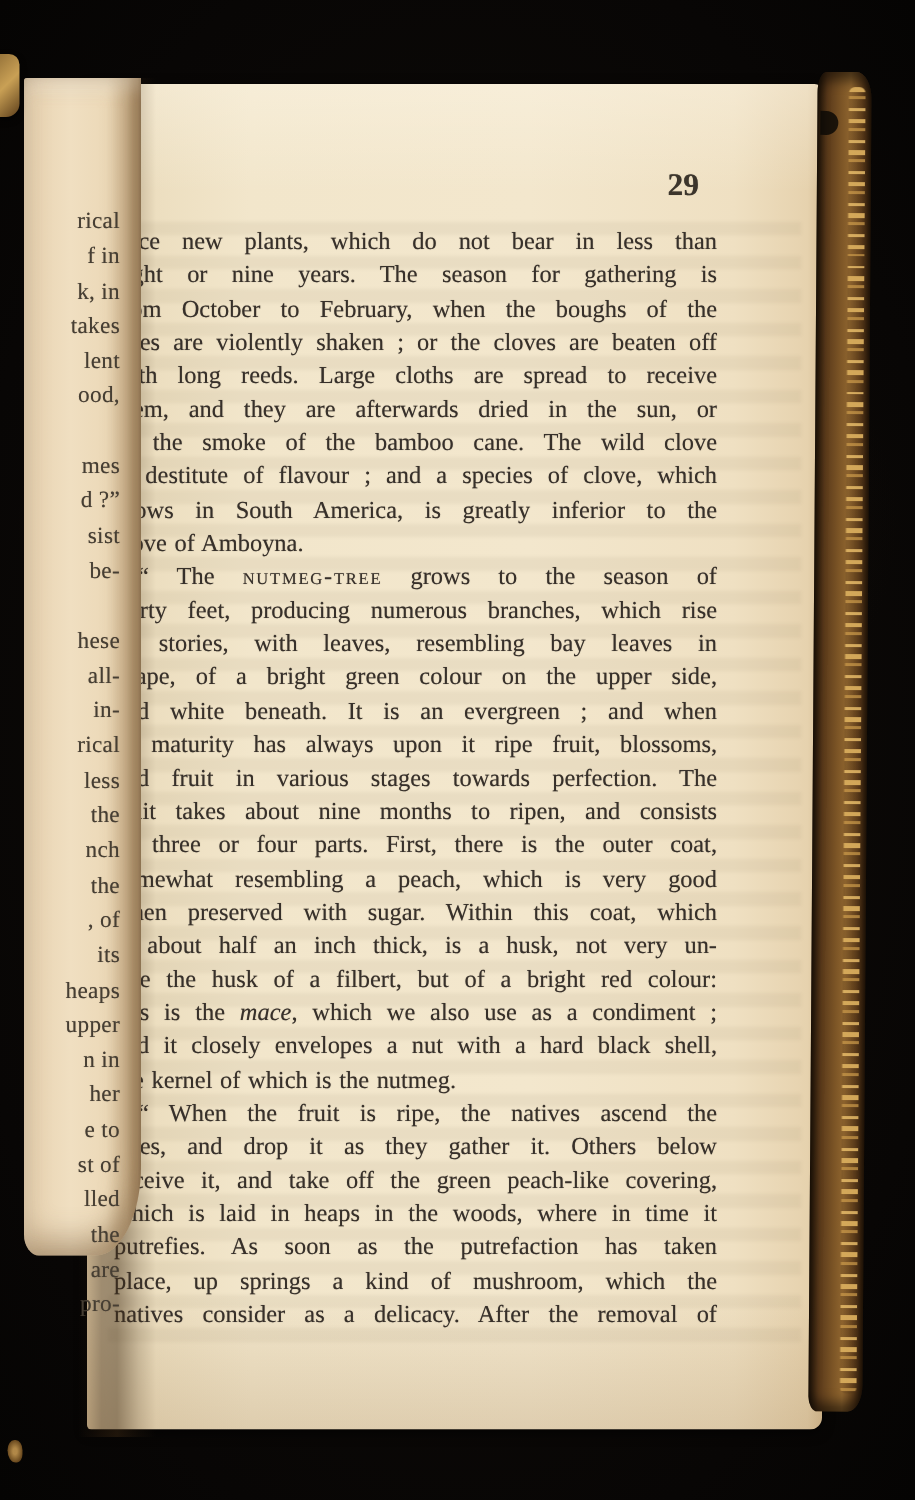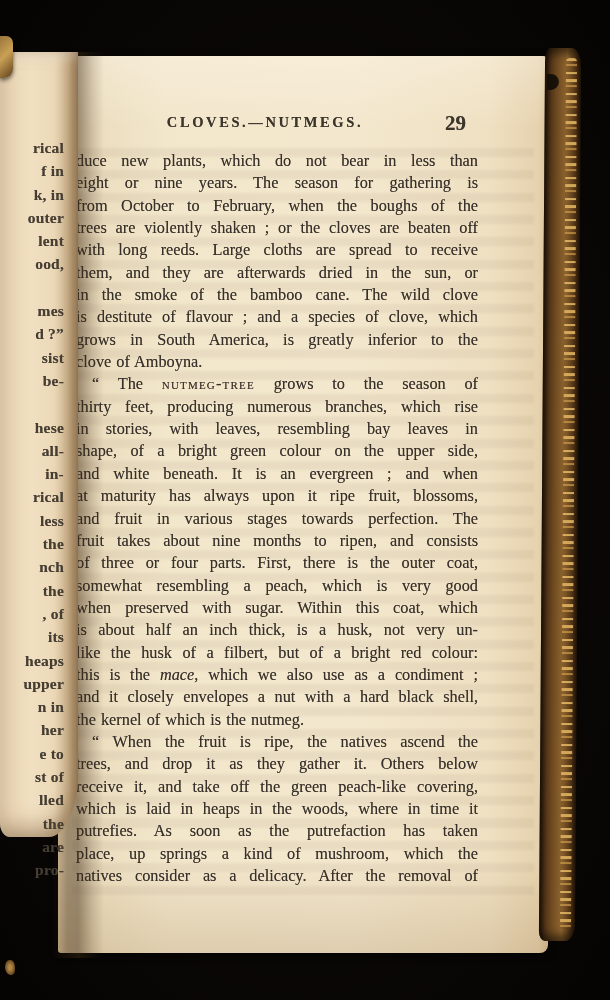--- a/index.html
+++ b/index.html
@@ -6,25 +6,24 @@
   .stage {
     position:relative; width:610px; height:1000px; overflow:hidden;
     background:
       radial-gradient(ellipse 420px 300px at 50% 35%, rgba(48,38,26,0.35), rgba(0,0,0,0) 70%),
       radial-gradient(ellipse at 50% 50%, #100d09 0%, #080605 78%, #050403 100%);
     font-family:"Liberation Serif","DejaVu Serif",serif;
   }
 
   
   .left-page {
-    position:absolute; left:0; top:52px; width:78px; height:785px; z-index:3;
+    position:absolute; left:16px; top:52px; width:78px; height:785px; z-index:3;
     background:linear-gradient(to right,#e7d2b0 0%,#f0dfc1 40%,#ecd9b8 70%,#d9c09a 88%,#b5956c 97%,#8d6f4b 100%);
     border-radius:2px 0 30px 10px / 2px 0 60px 14px;
     box-shadow:inset -10px 0 16px rgba(98,68,34,0.35), inset 0 -14px 18px rgba(110,80,45,0.28), inset 0 8px 10px rgba(255,248,232,0.5);
-    font-weight:bold;
   }
   .left-frags {
     position:absolute; top:84px; right:14px; width:58px;
     font-size:15.5px; line-height:23.3px; text-align:right;
     color:#46three; color:#463e33; letter-spacing:0.2px;
     text-shadow:0 0 0.5px rgba(70,60,45,0.5);
   }
   .left-frags .frag { white-space:pre; }
 
   
@@ -117,21 +116,20 @@
     border-radius:50% 50% 40% 60%; opacity:0.85;
   }
 </style>
 </head>
 <body>
 
 <div class="stage">
 
   <div class="main-page">
     <div class="running-head">
-      <span class="head-title">CLOVES.—NUTMEGS.</span>
       <span class="head-number">29</span>
     </div>
     <div class="text-block">
         <div class="line">duce new plants, which do not bear in less than</div>
         <div class="line">eight or nine years.  The season for gathering is</div>
         <div class="line">from October to February, when the boughs of the</div>
         <div class="line">trees are violently shaken ;  or the cloves are beaten off</div>
         <div class="line">with long reeds.  Large cloths are spread to receive</div>
         <div class="line">them, and they are afterwards dried in the sun, or</div>
         <div class="line">in the smoke of the bamboo cane.  The wild clove</div>
@@ -164,21 +162,21 @@
       </div>
   </div>
 
   <div class="gutter"></div>
 
   <div class="left-page">
     <div class="left-frags">
         <div class="frag">rical</div>
         <div class="frag">f in</div>
         <div class="frag">k, in</div>
-        <div class="frag">outer</div>
+        <div class="frag">takes</div>
         <div class="frag">lent</div>
         <div class="frag">ood,</div>
         <div class="frag">&nbsp;</div>
         <div class="frag">mes</div>
         <div class="frag">d ?”</div>
         <div class="frag">sist</div>
         <div class="frag">be-</div>
         <div class="frag">&nbsp;</div>
         <div class="frag">hese</div>
         <div class="frag">all-</div>

